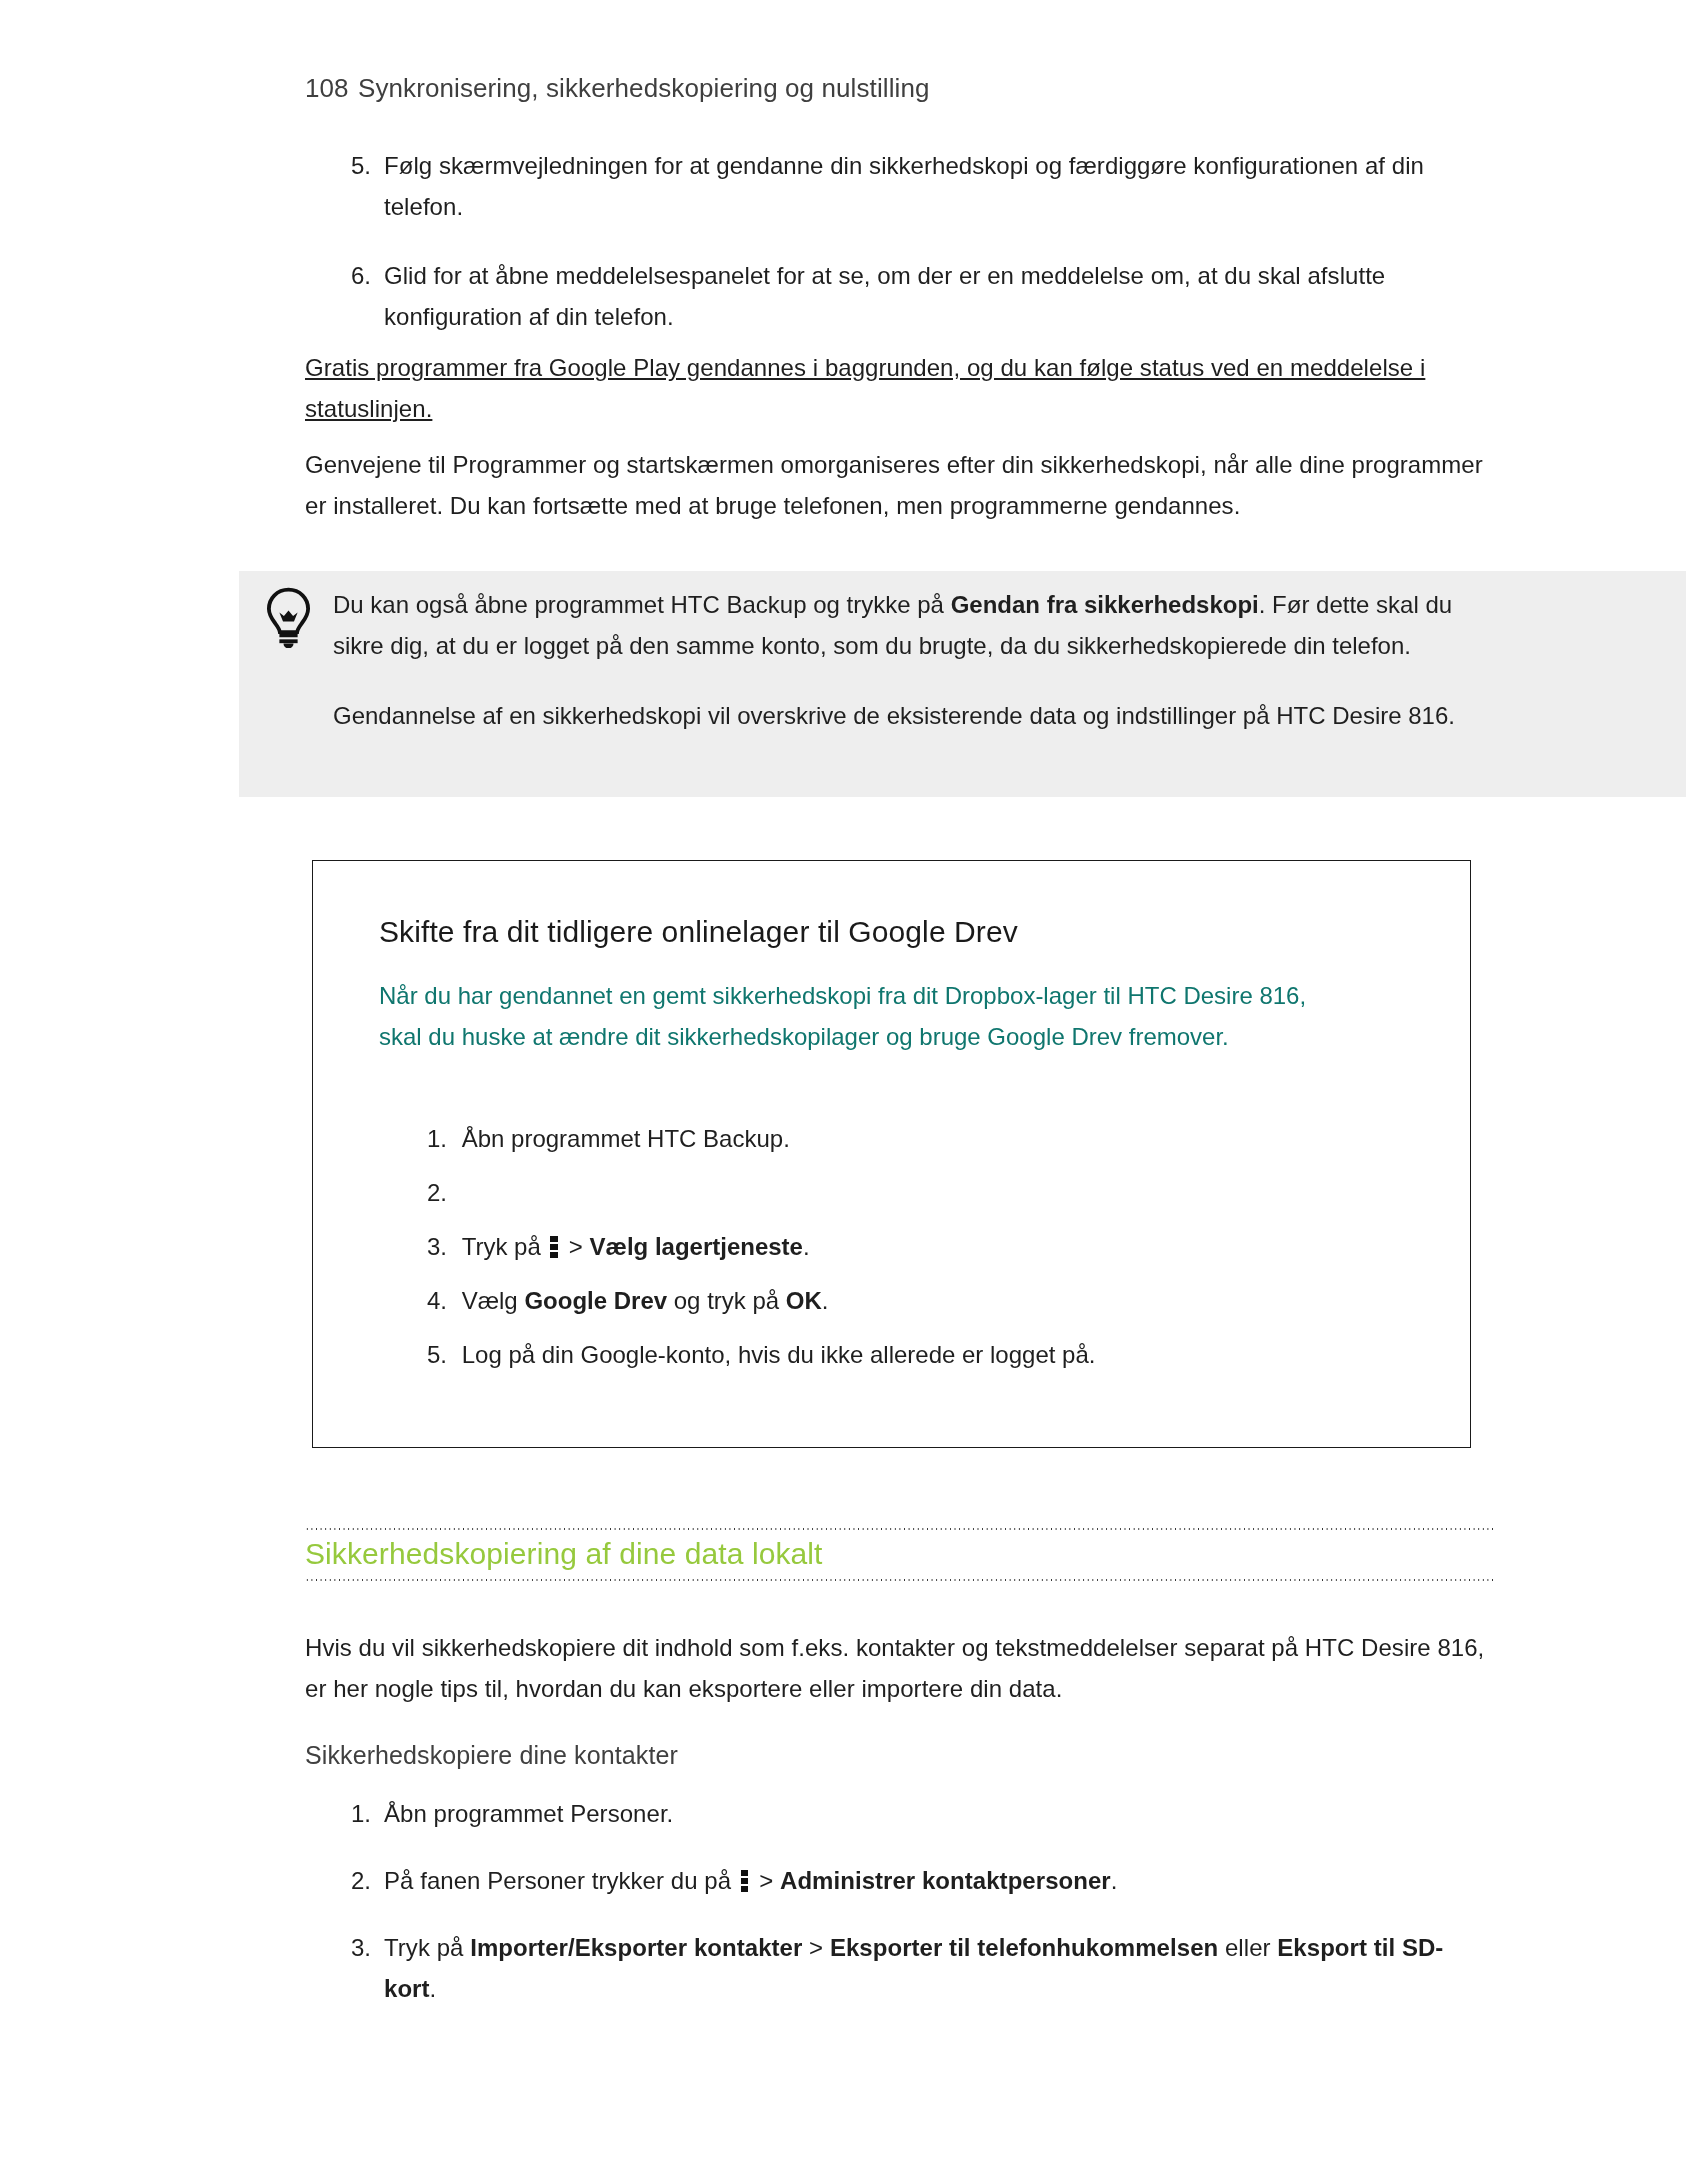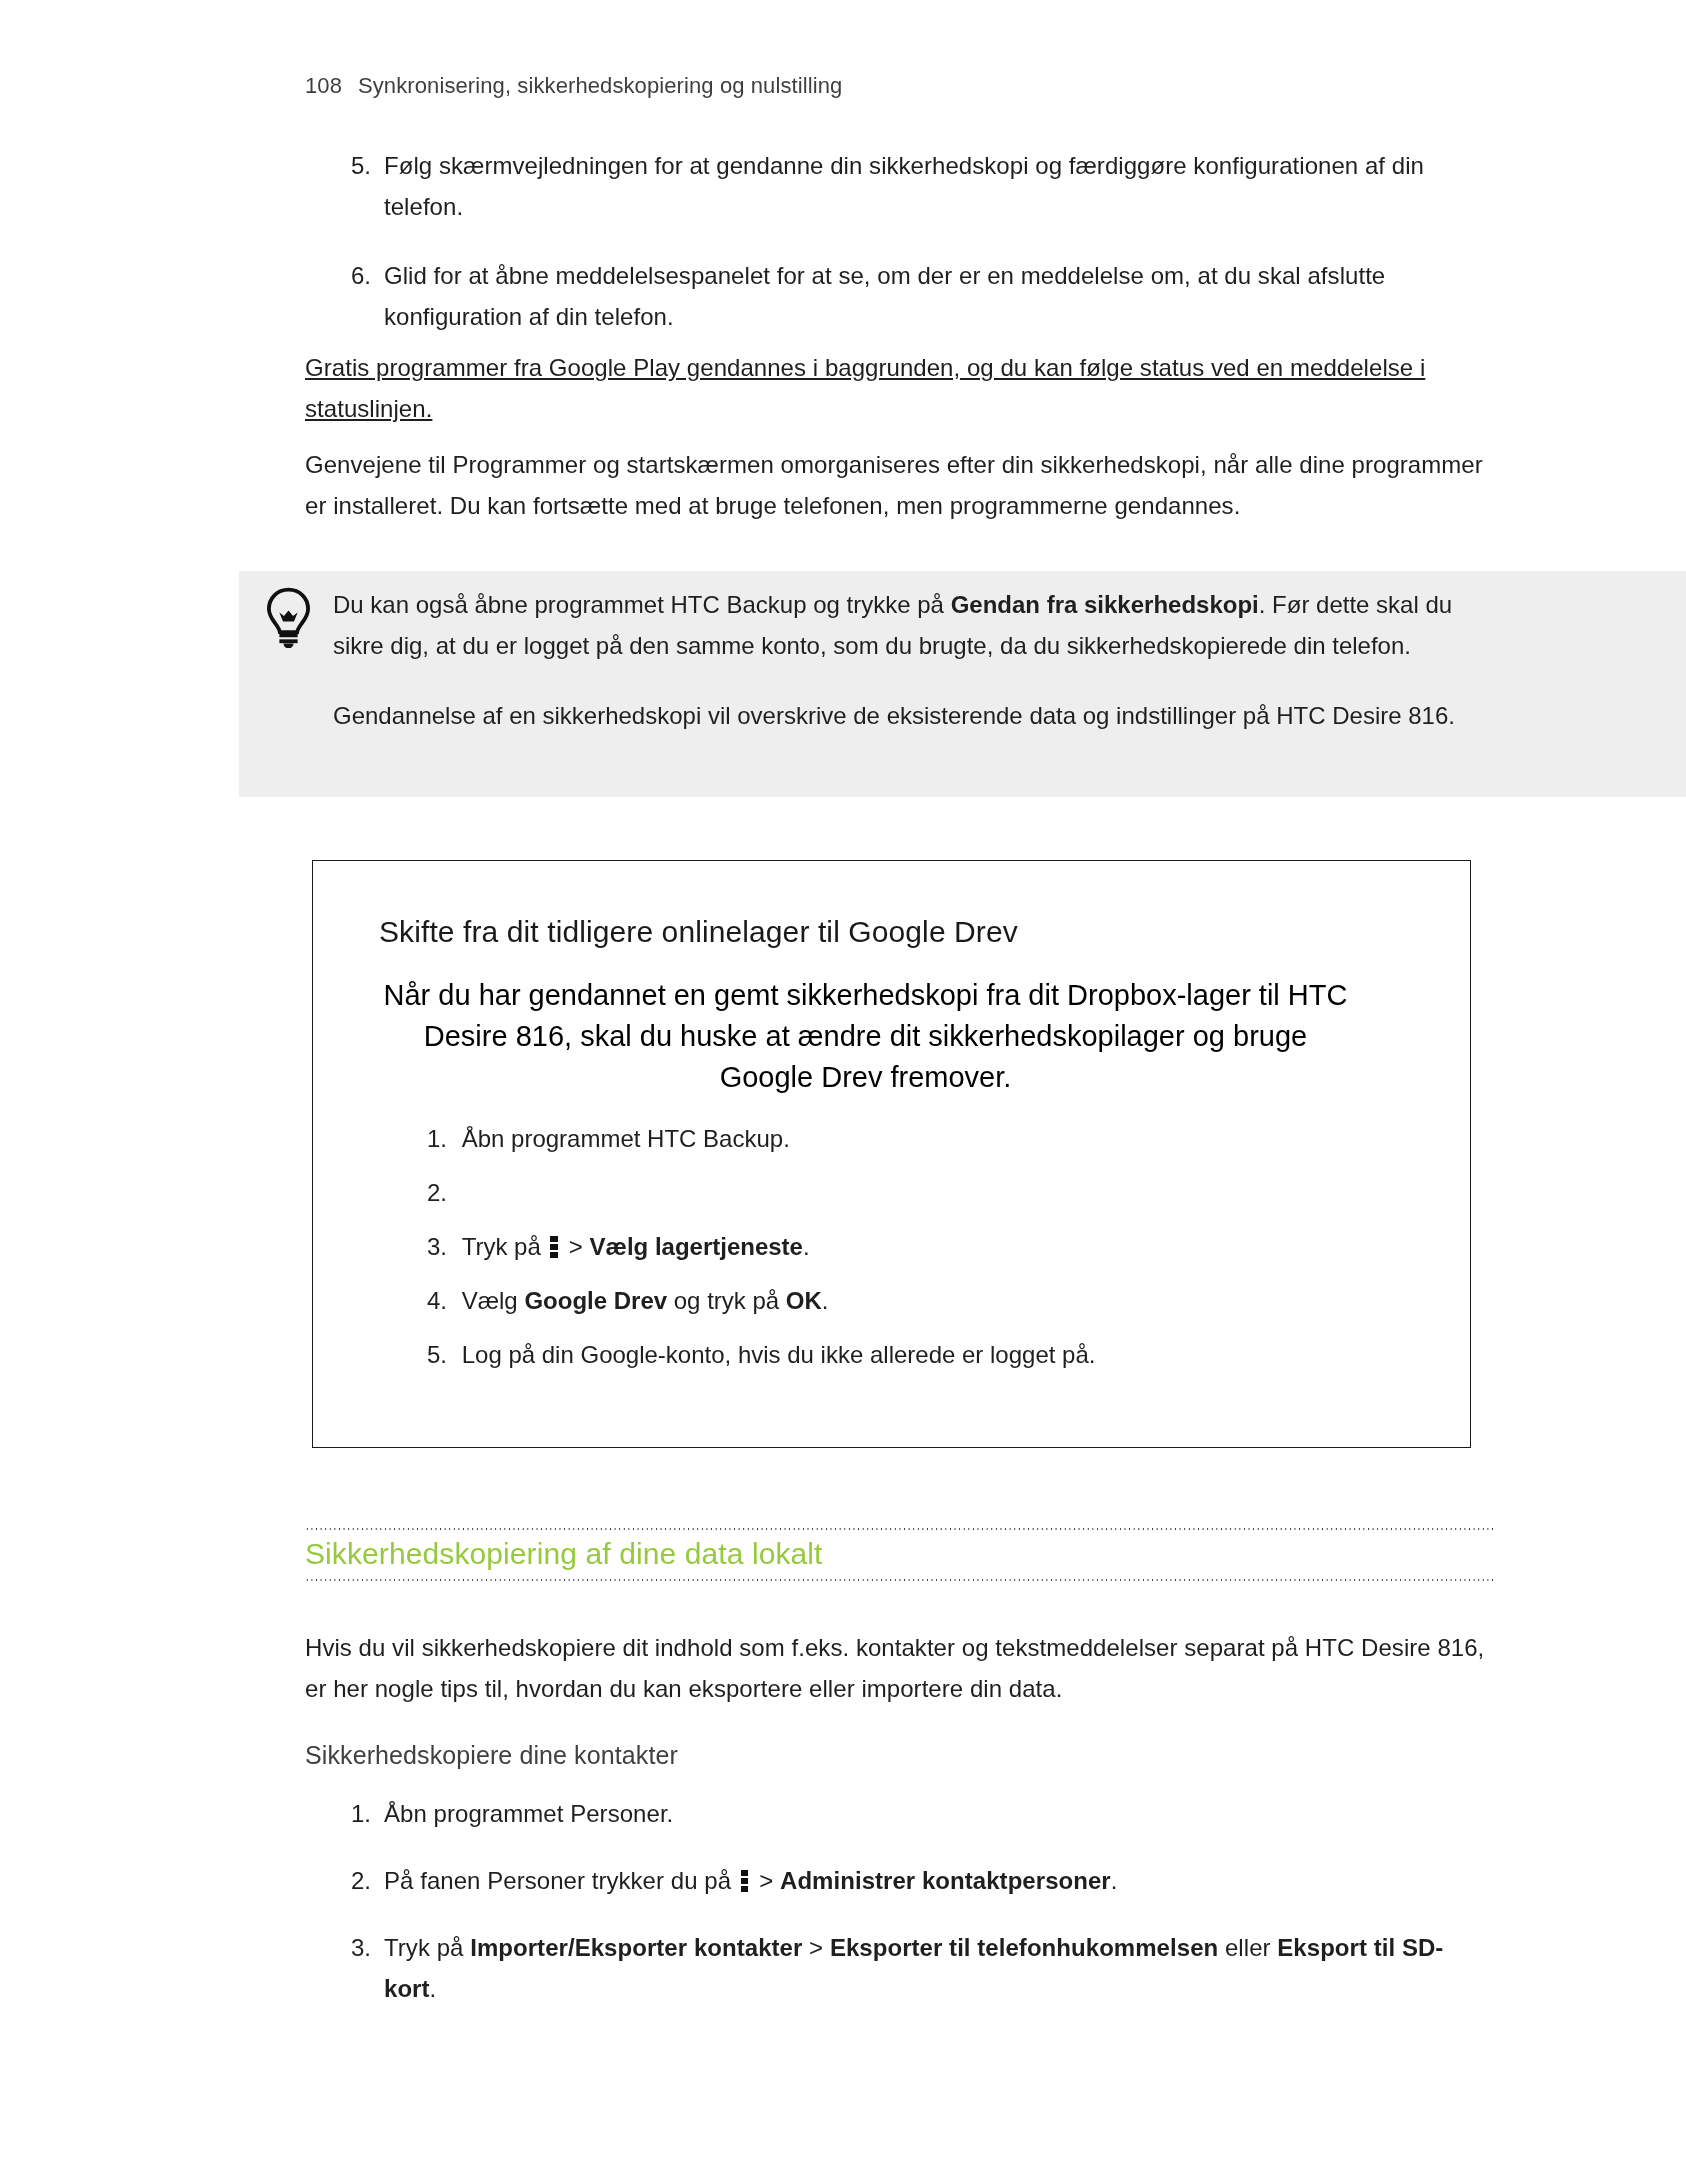--- a/index.html
+++ b/index.html
@@ -24,21 +24,21 @@
     box-sizing: border-box;
   }
 
   
   .page-header {
     position: absolute;
     left: 305px;
     top: 73px;
     display: flex;
     align-items: flex-start;
-    font-size: 22px;
+    font-size: 26px;
     color: #3f3f3f;
     letter-spacing: 0.1px;
   }
   .page-header .pgnum {
     width: 53px;
     flex: 0 0 53px;
   }
   .page-header .hdr-title { white-space: nowrap; }
 
   
@@ -124,24 +124,23 @@
     font-size: 30px;
     line-height: 39px;
     color: #1a1a1a;
     letter-spacing: 0.1px;
   }
   .outlinebox .ob-intro {
     position: absolute;
     left: 66px;
     top: 114px;
     width: 973px;
-    font-size: 29px;
-    line-height: 41px;
-    color: #000000;
-    text-align: center;
+    font-size: 24px;
+    line-height: 41px;
+    color: #0f766e;
   }
   .outlinebox .ob-list {
     position: absolute;
     left: 101px;
     top: 257px;
     width: 973px;
     margin: 0; padding: 0;
     list-style: none;
   }
   .outlinebox .ob-list li {

